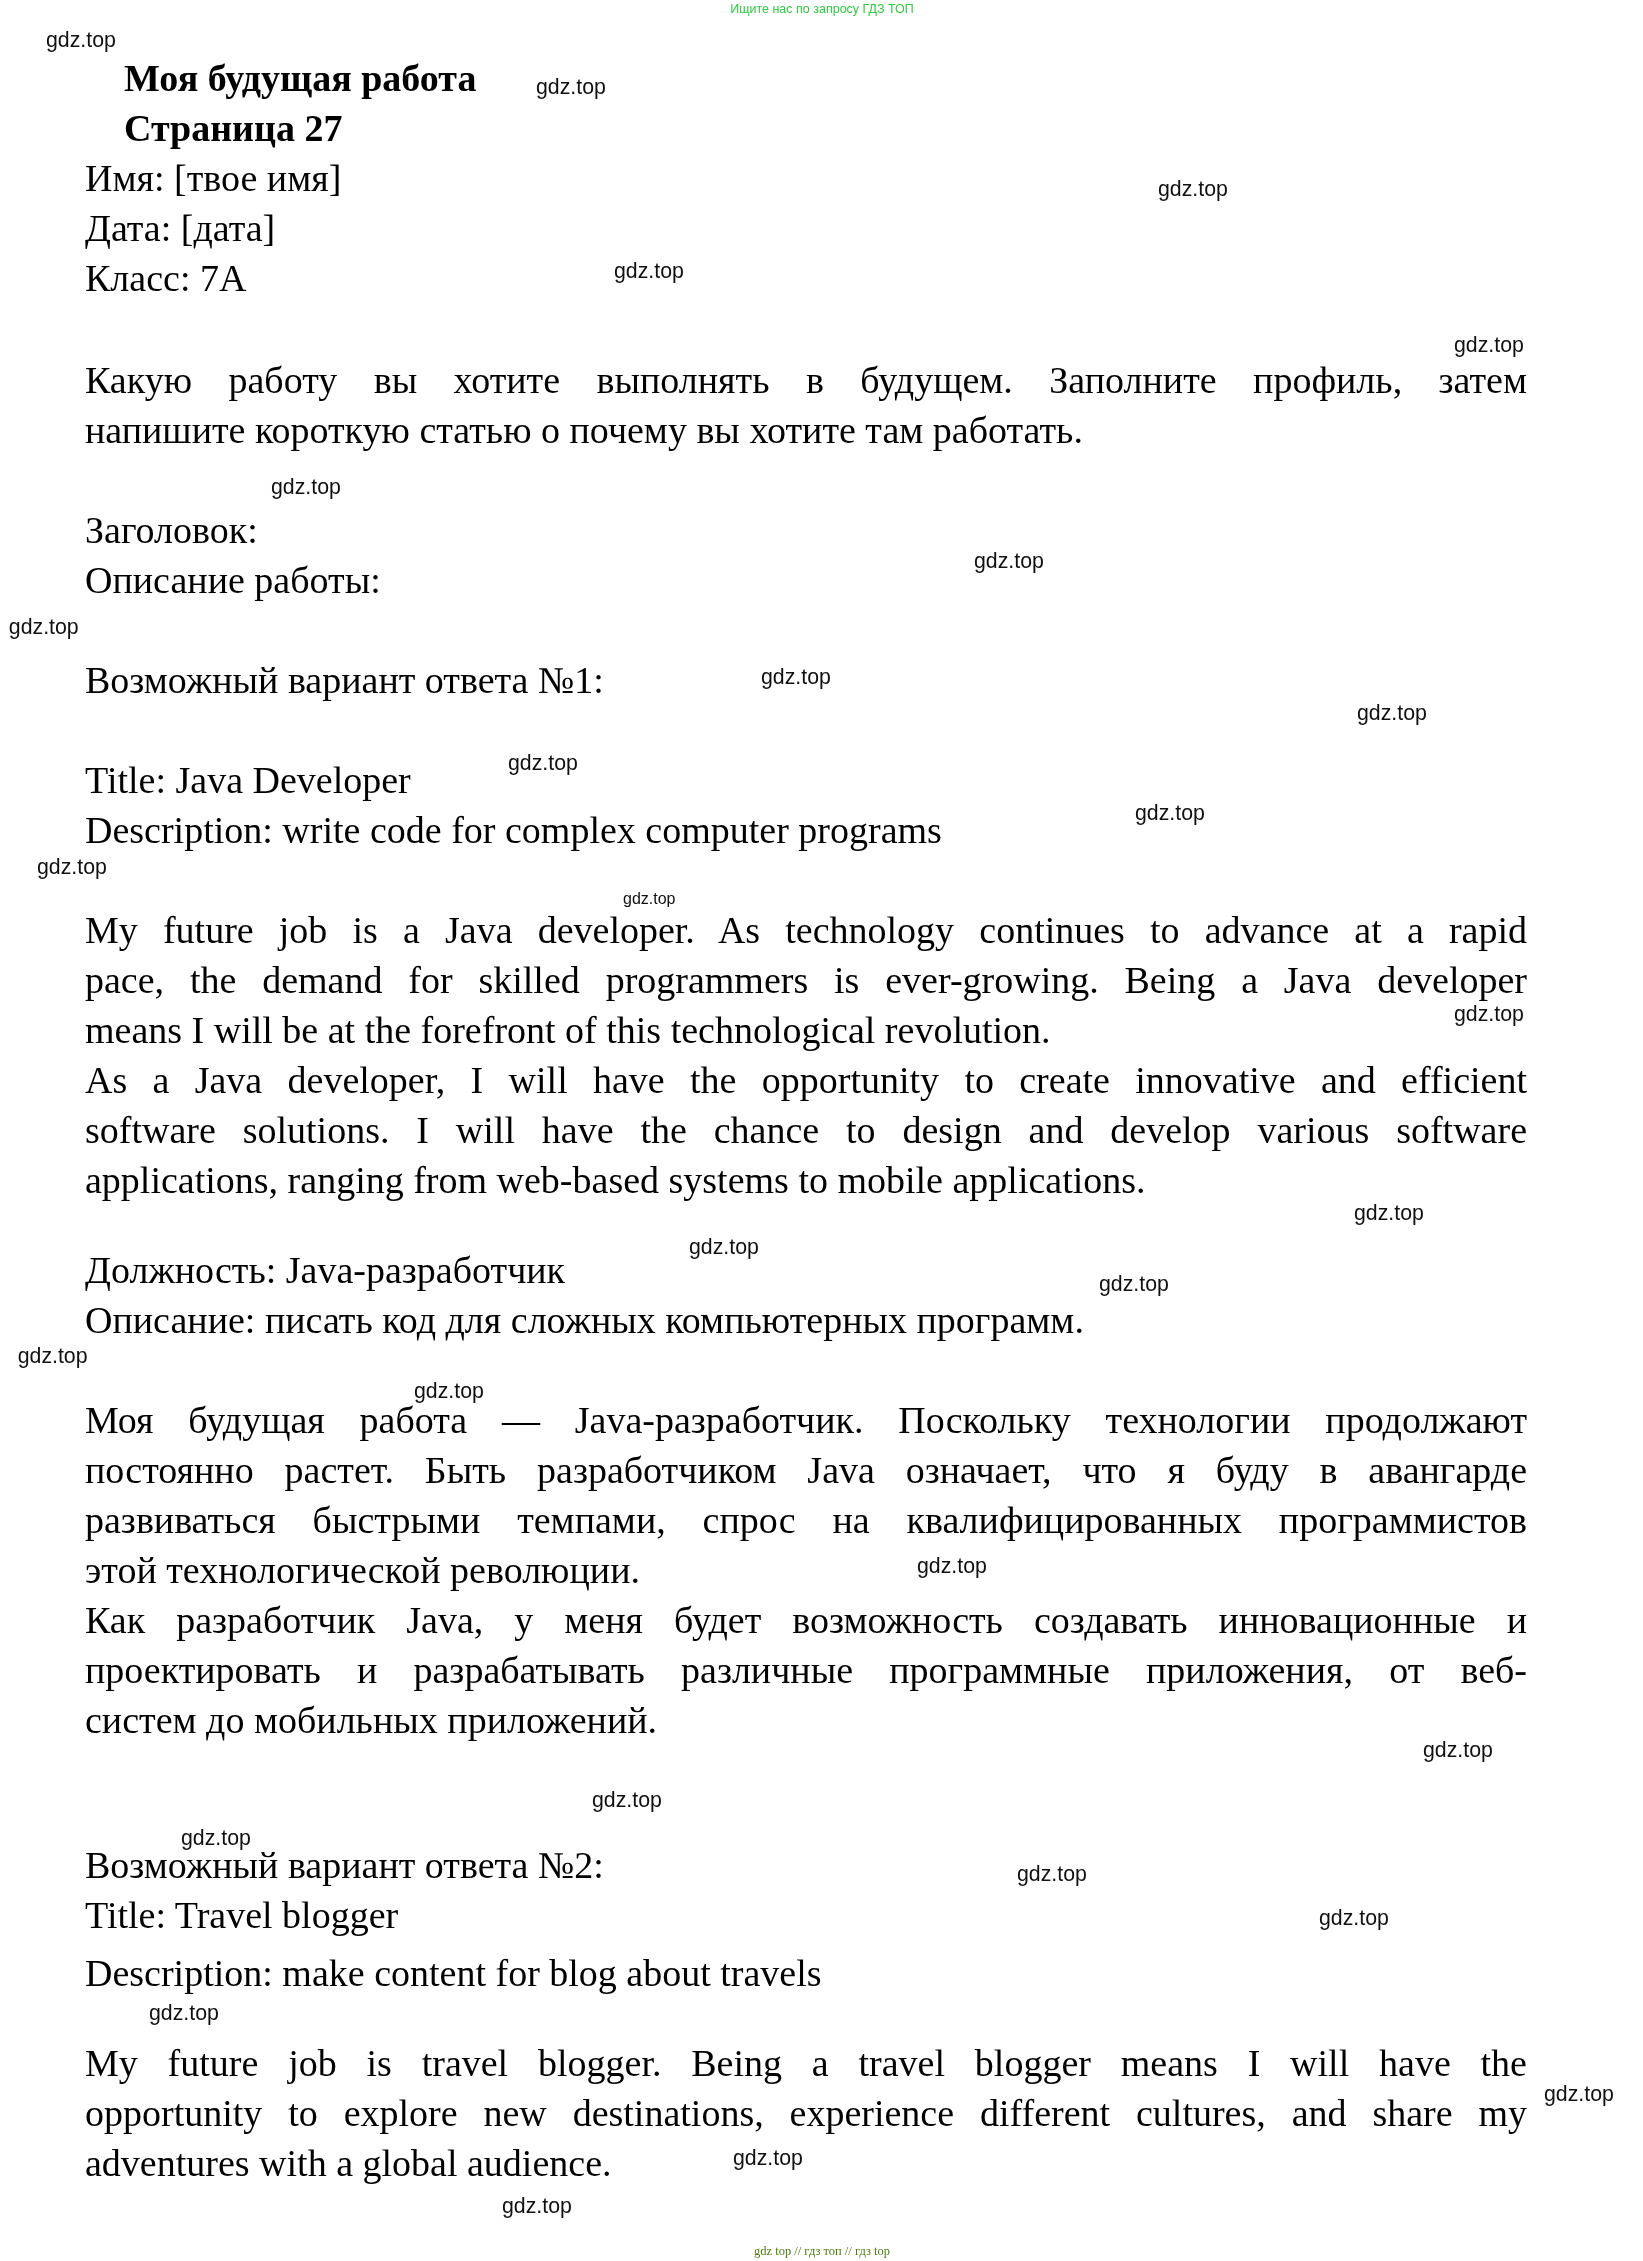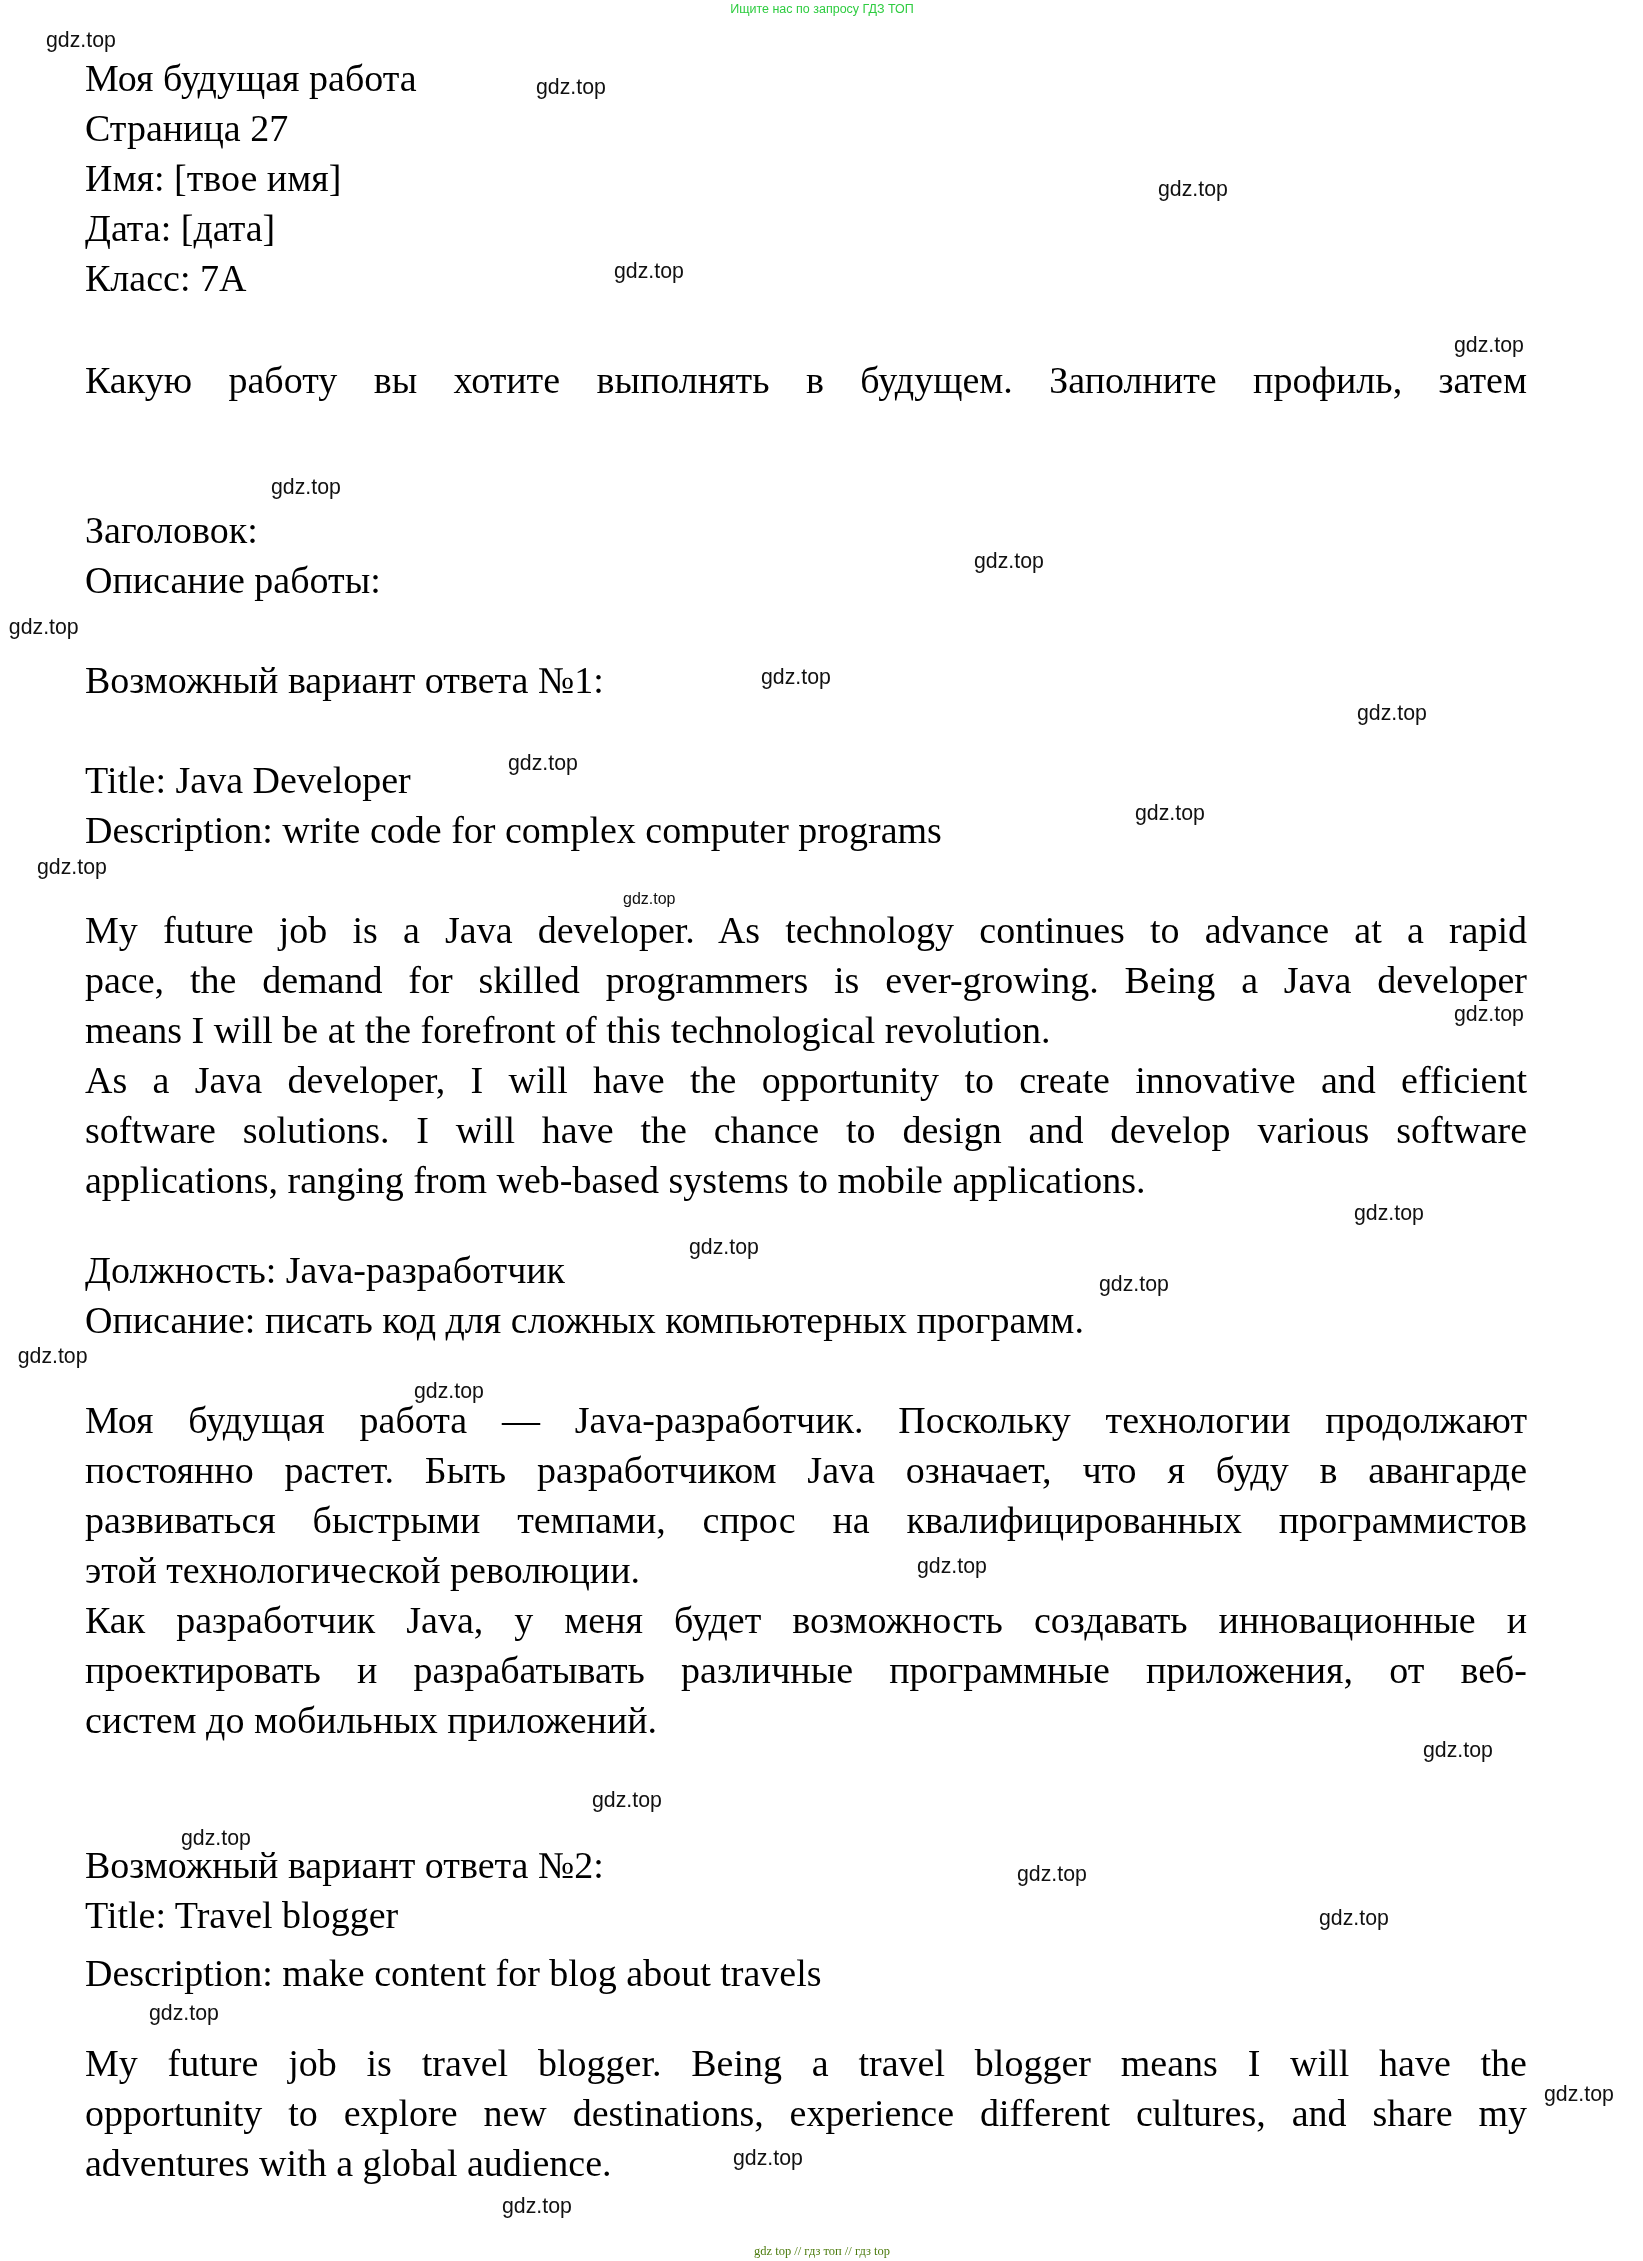--- a/index.html
+++ b/index.html
@@ -14,21 +14,21 @@
   }
   .bottom-banner {
     position: absolute; top: 2244px; left: 0; width: 100%; text-align: center;
     font-family: Liberation Serif, serif;
     font-size: 12.5px; color: #4d7c0f;
   }
   .line {
     position: absolute; left: 85px; white-space: nowrap;
     font-size: 38px; line-height: 50px;
   }
-  .bold { font-weight: normal; }
+  .bold { font-weight: bold; margin-left: 39px; }
   .para {
     position: absolute; left: 85px; width: 1442px;
     font-size: 38px; line-height: 50px; text-align: justify;
   }
   .para .pline { display: block; text-align: justify; text-align-last: justify; }
   .para .pline.last { text-align-last: left; }
   .wm {
     position: absolute; font-family: "Liberation Sans", "DejaVu Sans", sans-serif;
     font-size: 21.3px; color: #111; white-space: nowrap;
   }
@@ -39,20 +39,21 @@
 <div class="top-banner">Ищите нас по запросу ГДЗ ТОП</div>
 
 <div class="line bold" style="top:53px;">Моя будущая работа</div>
 <div class="line bold" style="top:103px;">Страница 27</div>
 <div class="line" style="top:153px;">Имя: [твое имя]</div>
 <div class="line" style="top:203px;">Дата: [дата]</div>
 <div class="line" style="top:253px;">Класс: 7А</div>
 
 <div class="para" style="top:355px;">
   <span class="pline">Какую работу вы хотите выполнять в будущем. Заполните профиль, затем</span>
+  <span class="pline last">напишите короткую статью о почему вы хотите там работать.</span>
 </div>
 
 <div class="line" style="top:505px;">Заголовок:</div>
 <div class="line" style="top:555px;">Описание работы:</div>
 
 <div class="line" style="top:655px;">Возможный вариант ответа №1:</div>
 <div class="line" style="top:755px;">Title: Java Developer</div>
 <div class="line" style="top:805px;">Description: write code for complex computer programs</div>
 
 <div class="para" style="top:905px;">

